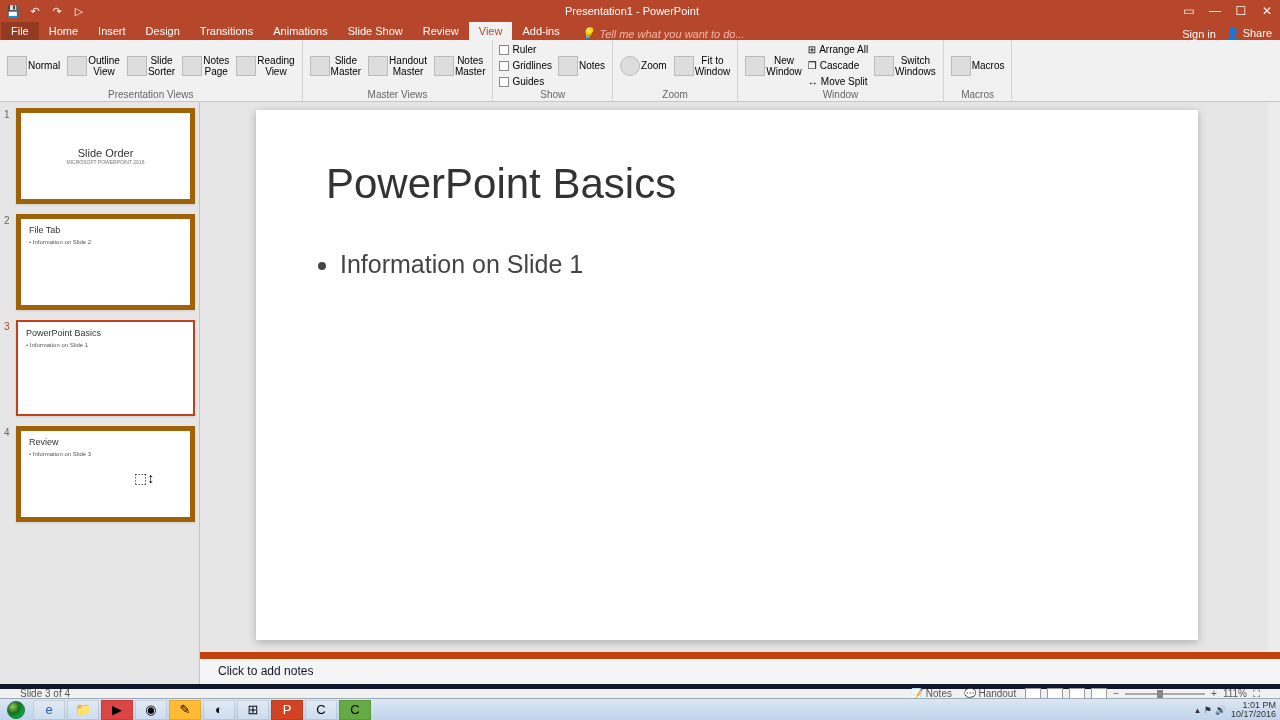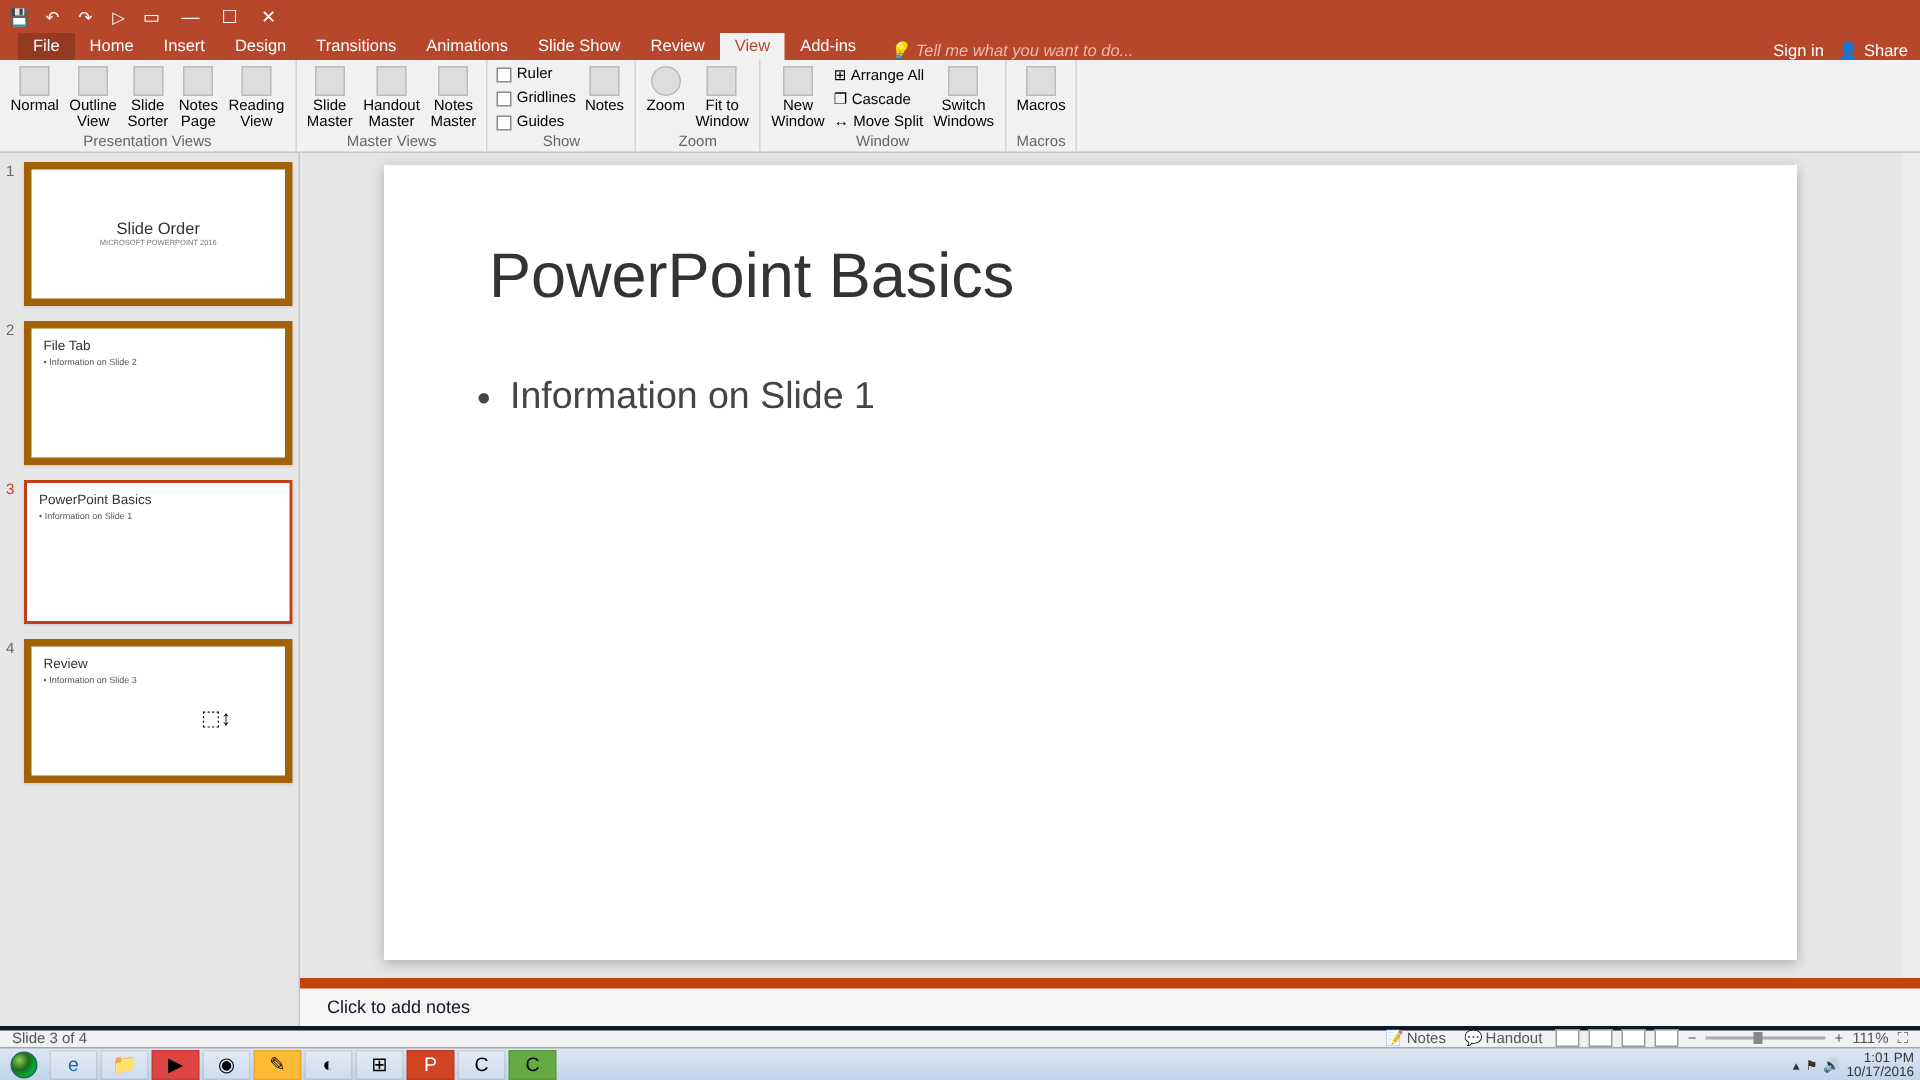--- a/index.html
+++ b/index.html
@@ -7,33 +7,33 @@
 
 
 .titlebar { background: #b7472a; height: 22px; display: flex; align-items: center; color: #fff; font-size: 11px; }
 .titlebar-left { display: flex; align-items: center; padding-left: 4px; gap: 4px; }
 .qat-btn { width: 18px; height: 18px; display: flex; align-items: center; justify-content: center; color: #fff; font-size: 11px; }
 .titlebar-center { flex: 1; text-align: center; color: #fff; font-size: 11px; }
 .titlebar-right { display: flex; }
 .win-btn { width: 26px; height: 22px; display: flex; align-items: center; justify-content: center; color: #fff; font-size: 12px; }
 
 
-.ribbon-tabs { background: #b7472a; height: 18px; display: flex; align-items: flex-end; padding-left: 12px; justify-content: space-between; }
+.ribbon-tabs { background: #b7472a; height: 18px; display: flex; align-items: flex-end; padding-left: 1px; justify-content: space-between; }
 .tab { padding: 3px 10px; font-size: 11px; color: #fff; cursor: pointer; }
 .tab.file { background: #933a22; }
 .tab.active { background: #f1f1f1; color: #b7472a; }
 .ribbon-tabs-right { margin-left: auto; display: flex; align-items: center; padding-right: 8px; gap: 10px; color: #fff; font-size: 11px; }
 .tellme { color: #f0b8aa; font-size: 11px; font-style: italic; margin-left: 12px; display:flex; align-items:center; gap:4px; }
 
 
 .ribbon { background: #f1f1f1; height: 62px; border-bottom: 1px solid #c6c6c6; display: flex; font-size: 10px; }
 .ribbon-group { border-right: 1px solid #d4d4d4; padding: 2px 4px 0 4px; display: flex; flex-direction: column; align-items: center; }
 .group-items { display: flex; flex: 1; gap: 1px; }
 .group-label { color: #666; font-size: 10px; padding-bottom: 1px; }
-.rb-big { display: flex; flex-direction: column; align-items: center; justify-content: flex-start; padding: 2px 3px; gap: 1px; cursor: pointer; text-align: center; line-height: 1.1; }
+.rb-big { display: flex; flex-direction: row; align-items: center; justify-content: flex-start; padding: 2px 3px; gap: 1px; cursor: pointer; text-align: center; line-height: 1.1; }
 .rb-big .icon-box { width: 20px; height: 20px; background: #ddd; border: 1px solid #bbb; }
 .rb-small-list { display: flex; flex-direction: column; gap: 1px; justify-content: space-between; padding: 1px 2px; }
 .rb-small { display: flex; align-items: center; gap: 3px; font-size: 10px; cursor: pointer; padding: 1px 0; }
 .rb-small .cb { width: 10px; height: 10px; border: 1px solid #888; background: #fff; }
 
 
 .workarea { position: absolute; top: 102px; left: 0; right: 0; bottom: 36px; display: flex; }
 .slide-panel { width: 200px; background: #e6e6e6; overflow-y: auto; border-right: 1px solid #c6c6c6; padding: 6px 4px; }
 .thumb-row { display: flex; margin-bottom: 10px; }
 .thumb-num { width: 12px; font-size: 10px; color: #666; padding-top: 1px; }
@@ -49,21 +49,21 @@
 .slide-canvas { position: absolute; left: 56px; top: 8px; width: 942px; height: 530px; background: #fff; box-shadow: 0 2px 8px rgba(0,0,0,0.25); padding: 50px 70px; }
 .slide-title { font-size: 42px; font-weight: 300; color: #333; font-family: "Segoe UI Light", "Segoe UI", sans-serif; }
 .slide-body { margin-top: 42px; font-size: 25px; color: #444; }
 .slide-body li { margin-left: 14px; }
 
 .notes-area { position: absolute; left: 0; right: 0; bottom: 0; height: 32px; background: #f5f5f5; border-top: 7px solid #c2410c; padding: 5px 18px; color: #0f172a; font-size: 12px; }
 
 .vscroll { position: absolute; right: 0; top: 0; bottom: 32px; width: 12px; background: #ececec; }
 
 
-.statusbar { position: absolute; bottom: 22px; left: 0; right: 0; height: 14px; background: #f1f1f1; border-top: 3px solid #0f172a; display: flex; align-items: flex-end; font-size: 10px; color: #555; padding: 0 8px; }
+.statusbar { position: absolute; bottom: 22px; left: 0; right: 0; height: 14px; background: #f1f1f1; border-top: 5px solid #0f172a; display: flex; align-items: center; font-size: 10px; color: #555; padding: 0 20px; }
 .statusbar .sb-right { margin-left: auto; display: flex; align-items: center; gap: 6px; }
 .sb-btn { padding: 0 3px; cursor: pointer; display:flex; align-items:center; gap:2px; }
 .view-shortcut { width: 16px; height: 12px; border: 1px solid #999; background: #fff; }
 .zoom-slider { width: 80px; height: 2px; background: #aaa; position: relative; }
 .zoom-slider::after { content: ""; position: absolute; left: 40%; top: -3px; width: 6px; height: 8px; background: #888; }
 
 
 .taskbar { position: absolute; bottom: 0; left: 0; right: 0; height: 22px; background: linear-gradient(#dce6f2, #c0d4eb); display: flex; align-items: center; border-top: 1px solid #9ab; }
 .start-btn { width: 32px; height: 22px; display: flex; align-items: center; justify-content: center; }
 .orb { width: 18px; height: 18px; border-radius: 50%; background: radial-gradient(circle at 30% 30%, #8fd14f, #1e6b1e 40%, #0a3 70%); border: 1px solid #265; }
@@ -76,20 +76,21 @@
 </head>
 <body>
 
 <div class="titlebar">
   <div class="titlebar-left">
     <div class="qat-btn">💾</div>
     <div class="qat-btn">↶</div>
     <div class="qat-btn">↷</div>
     <div class="qat-btn">▷</div>
   </div>
+  <div class="titlebar-center">Presentation1 - PowerPoint</div>
   <div class="titlebar-right">
     <div class="win-btn">▭</div>
     <div class="win-btn">—</div>
     <div class="win-btn">☐</div>
     <div class="win-btn">✕</div>
   </div>
 </div>
 
 <div class="ribbon-tabs">
   <div class="tab file">File</div>

